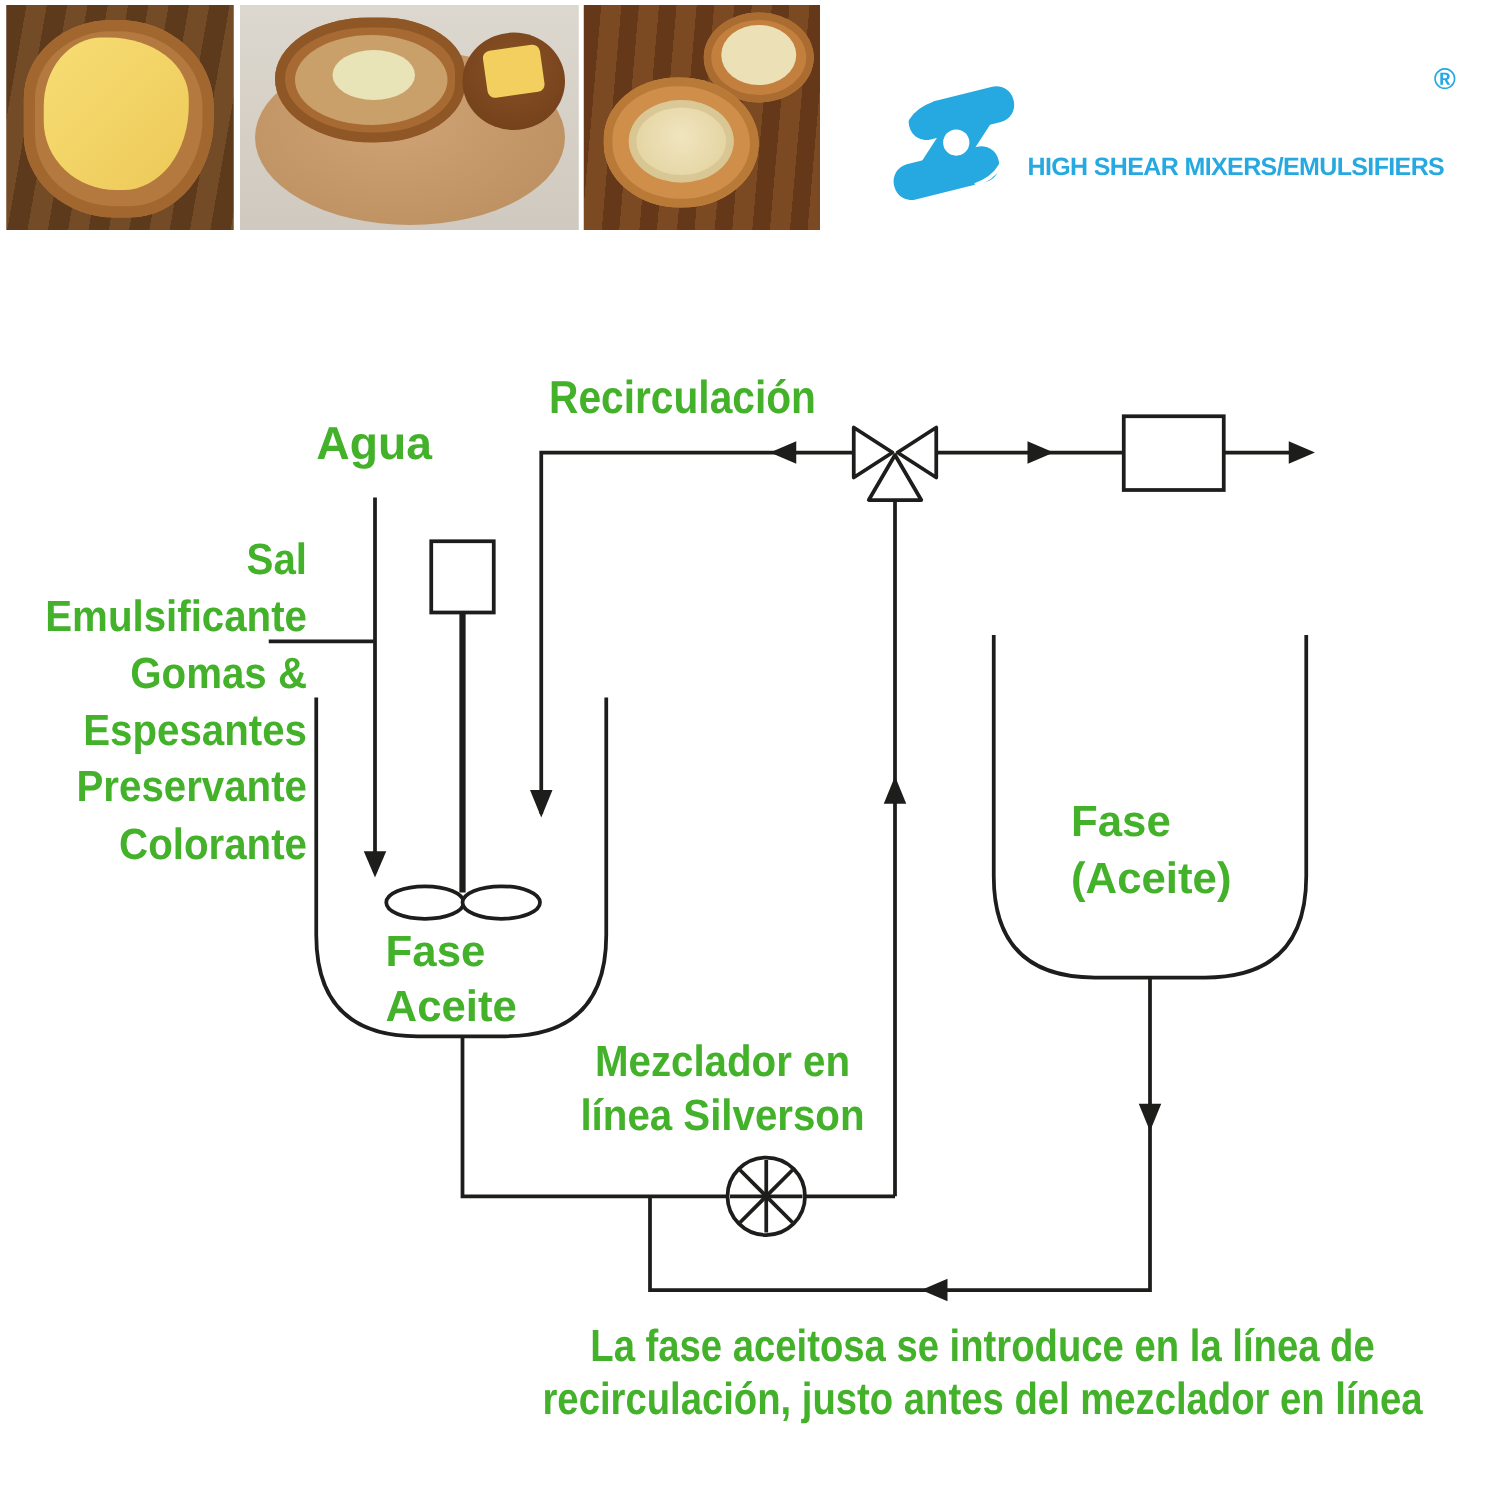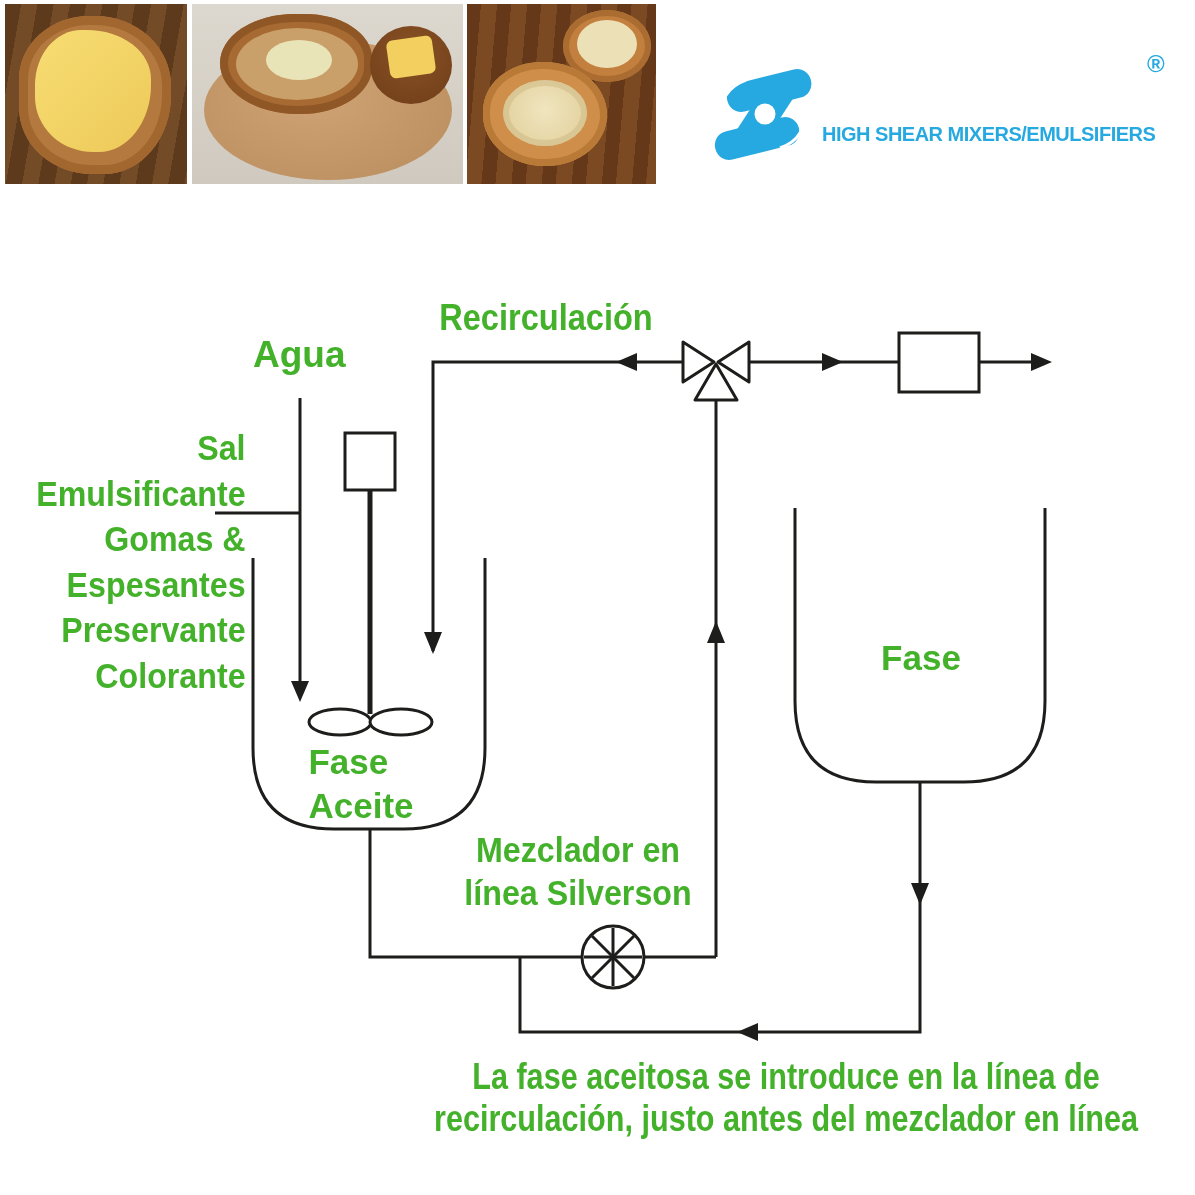--- a/index.html
+++ b/index.html
@@ -167,20 +167,21 @@
   </div>
 
 
   <div class="label ctr" id="lbl-fase-acuosa">
     <div>Fase</div>
     <div>Aceite</div>
   </div>
 
   <div class="label ctr" id="lbl-fase-continua">
     <div>Fase</div>
+    <div>(Aceite)</div>
   </div>
 
   <div class="label" id="lbl-mezclador">
     <div>Mezclador en</div>
     <div>línea Silverson</div>
   </div>
 
   <div class="caption-line" id="caption1">La fase aceitosa se introduce en la línea de</div>
   <div class="caption-line" id="caption2">recirculación, justo antes del mezclador en línea</div>
 

